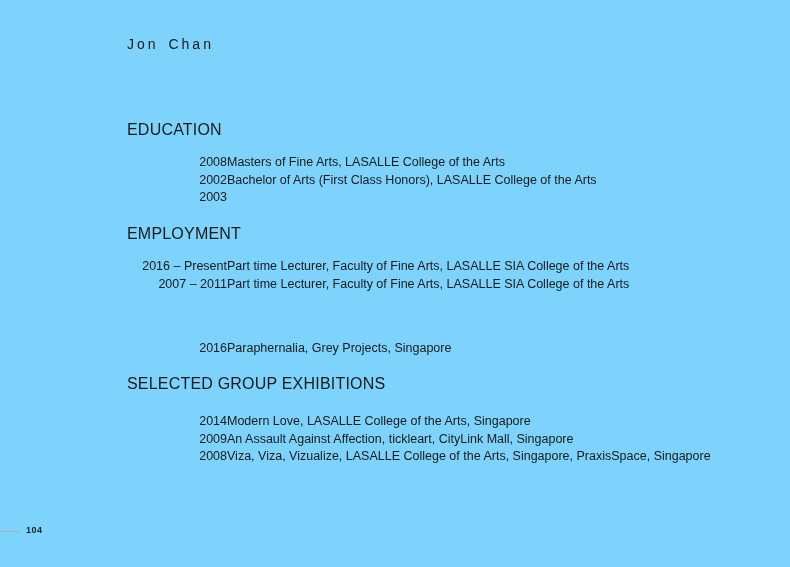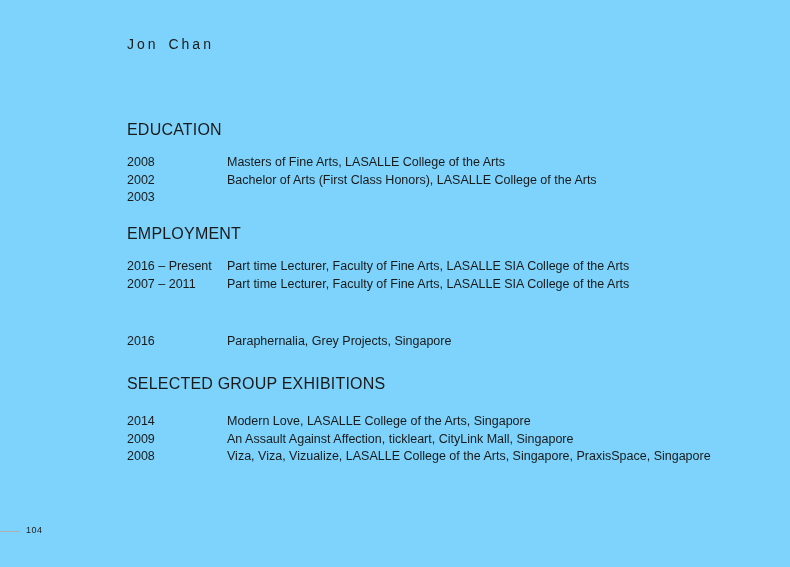--- a/index.html
+++ b/index.html
@@ -37,49 +37,50 @@
   .heading-employment  { top: 225px; }
   .heading-solo        { top: 312px; }
   .heading-group       { top: 375px; }
   .rows {
     position: absolute;
     left: 127px;
     right: 10px;
   }
   .rows-education  { top: 154px; }
   .rows-employment { top: 258px; }
-  .rows-solo       { top: 333px; }
+  .rows-solo       { top: 340px; }
   .rows-group      { top: 413px; }
   .entry-row {
     display: flex;
     font-size: 12.5px;
     line-height: 17.6px;
     white-space: nowrap;
   }
   .entry-year {
     width: 100px;
     flex: 0 0 100px;
+    text-align: right;
   }
   .entry-desc {
     flex: 1 1 auto;
   }
   .footer-rule {
     position: absolute;
     left: 0;
     top: 531px;
     width: 20px;
     height: 0;
     border-top: 1px solid #b0b0b0;
   }
   .page-number {
     position: absolute;
     left: 26px;
     top: 525px;
     font-size: 9px;
-    font-weight: 400;
+    font-weight: 700;
     letter-spacing: 0.5px;
     color: #222222;
   }
 </style>
 </head>
 <body>
 
 <div class="page">
 
   <div class="person-name">Jon Chan</div>

